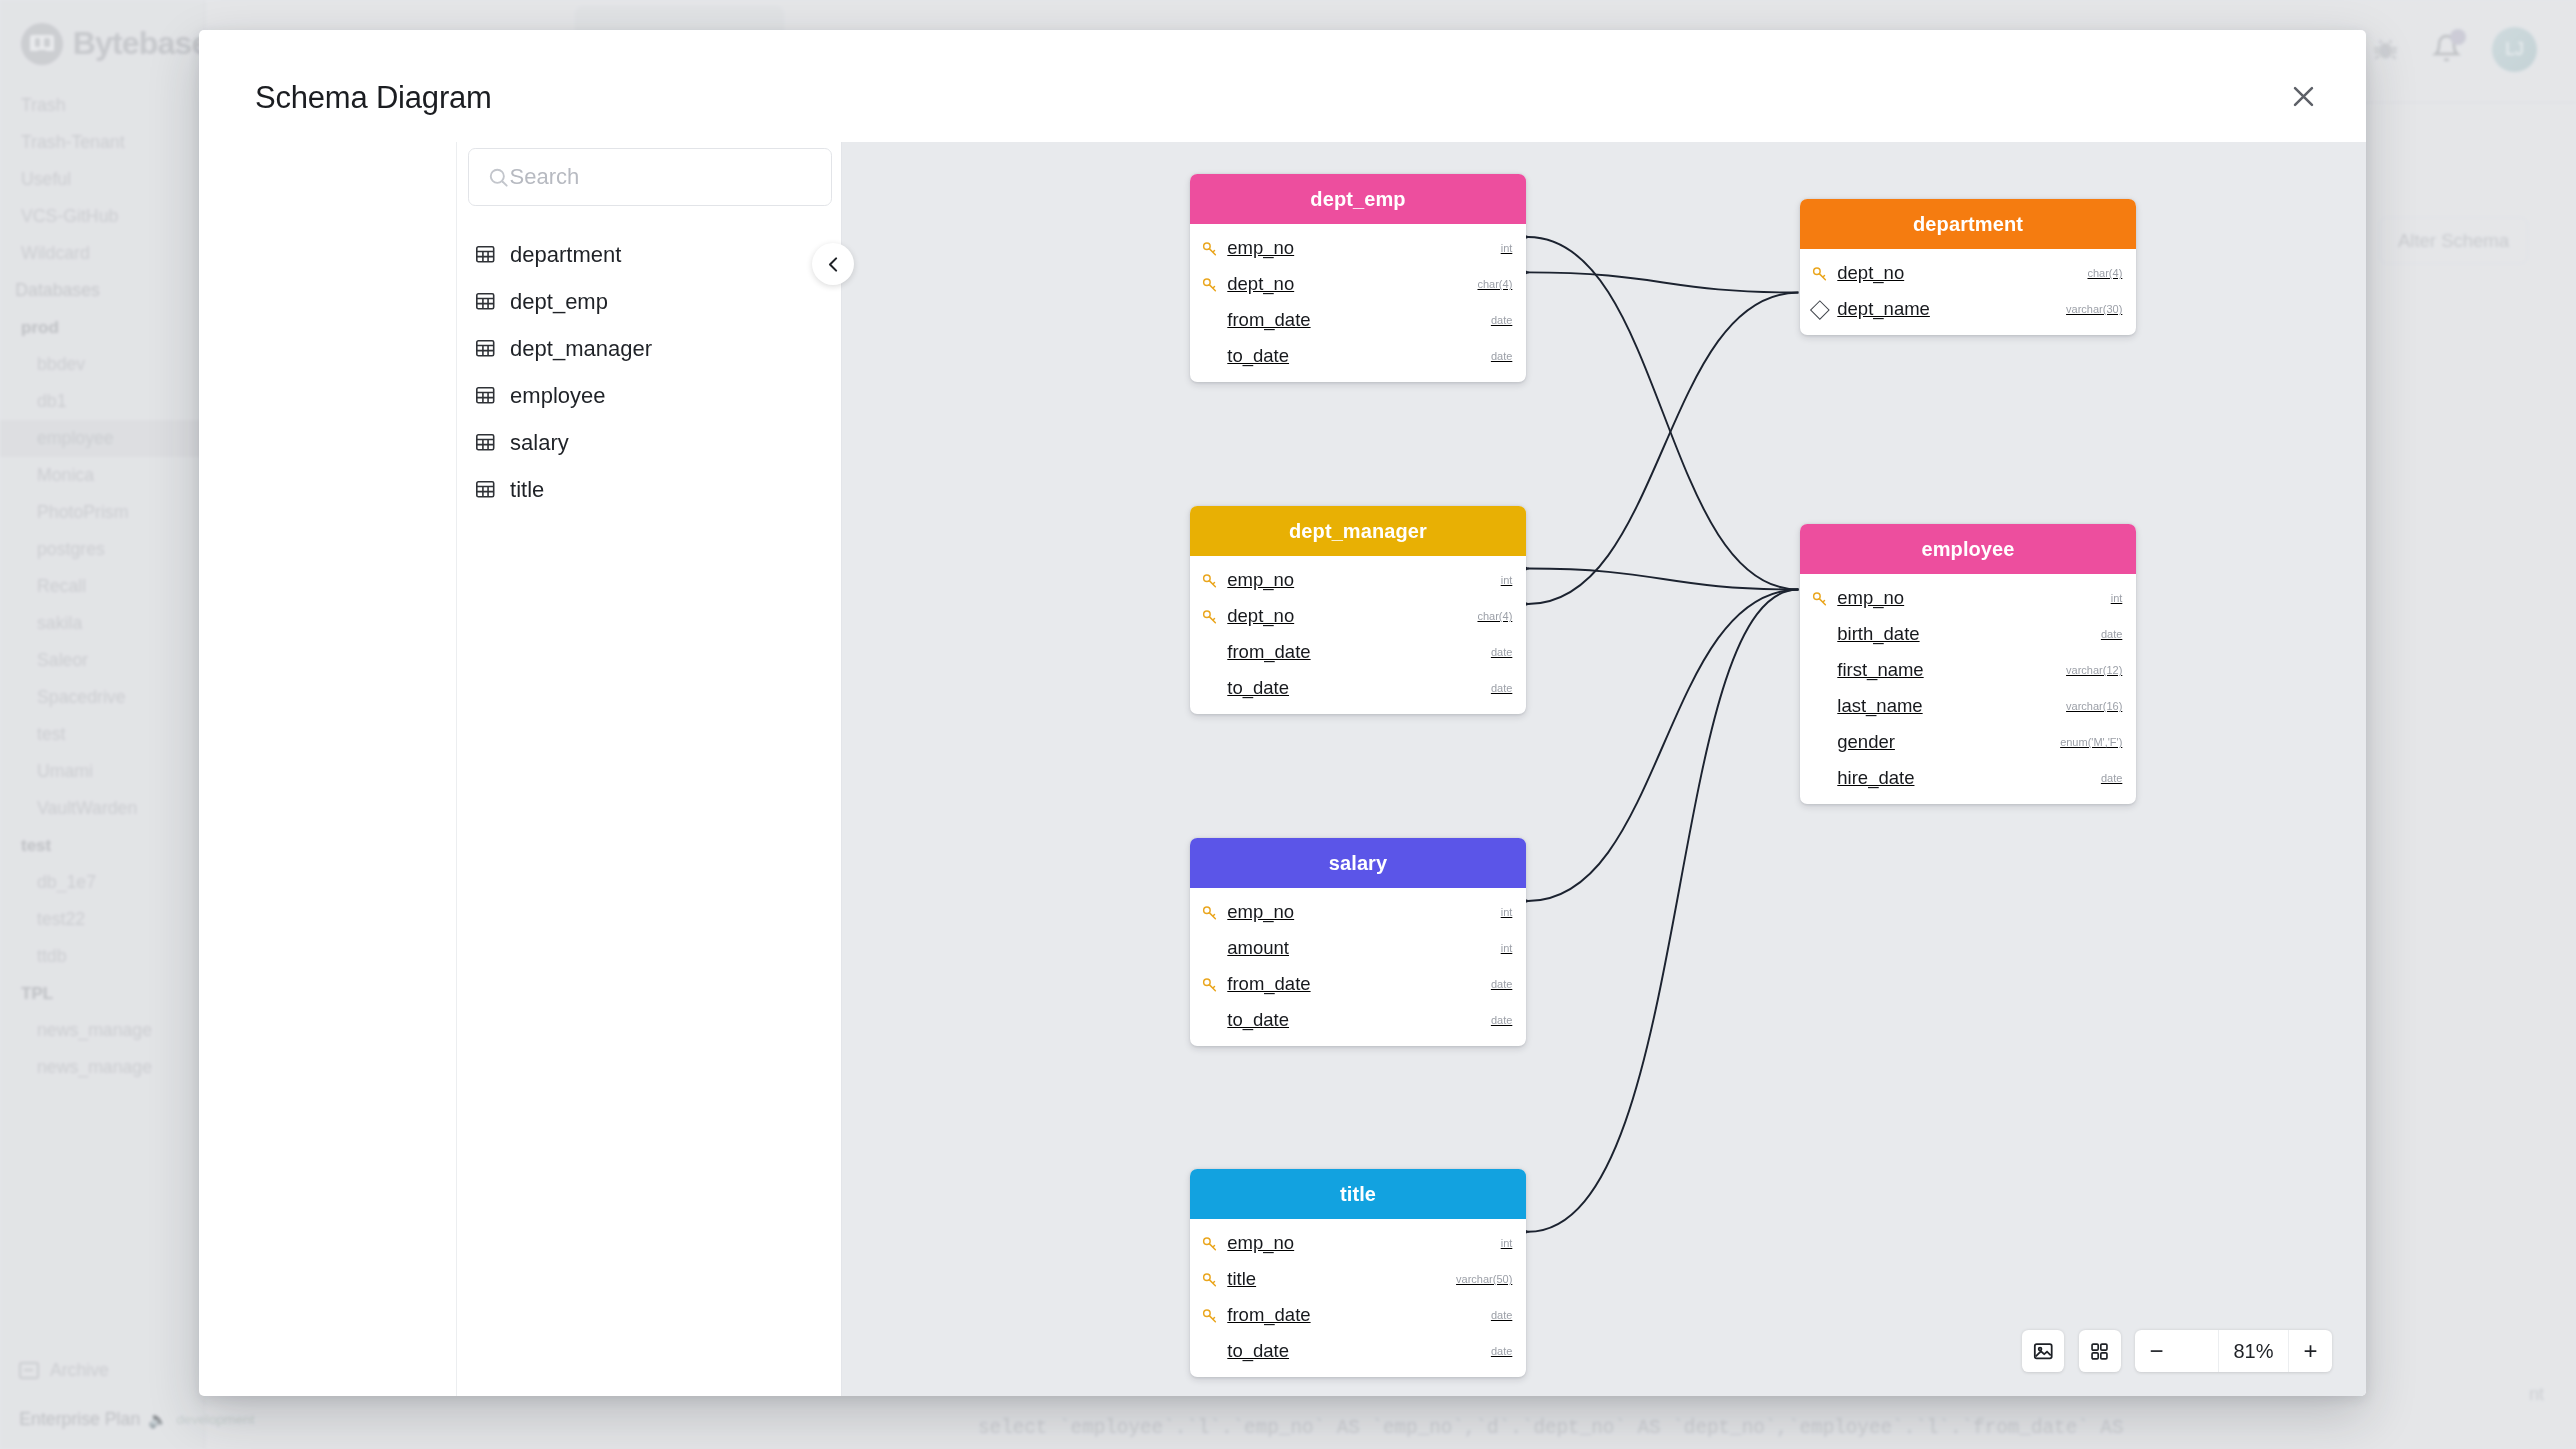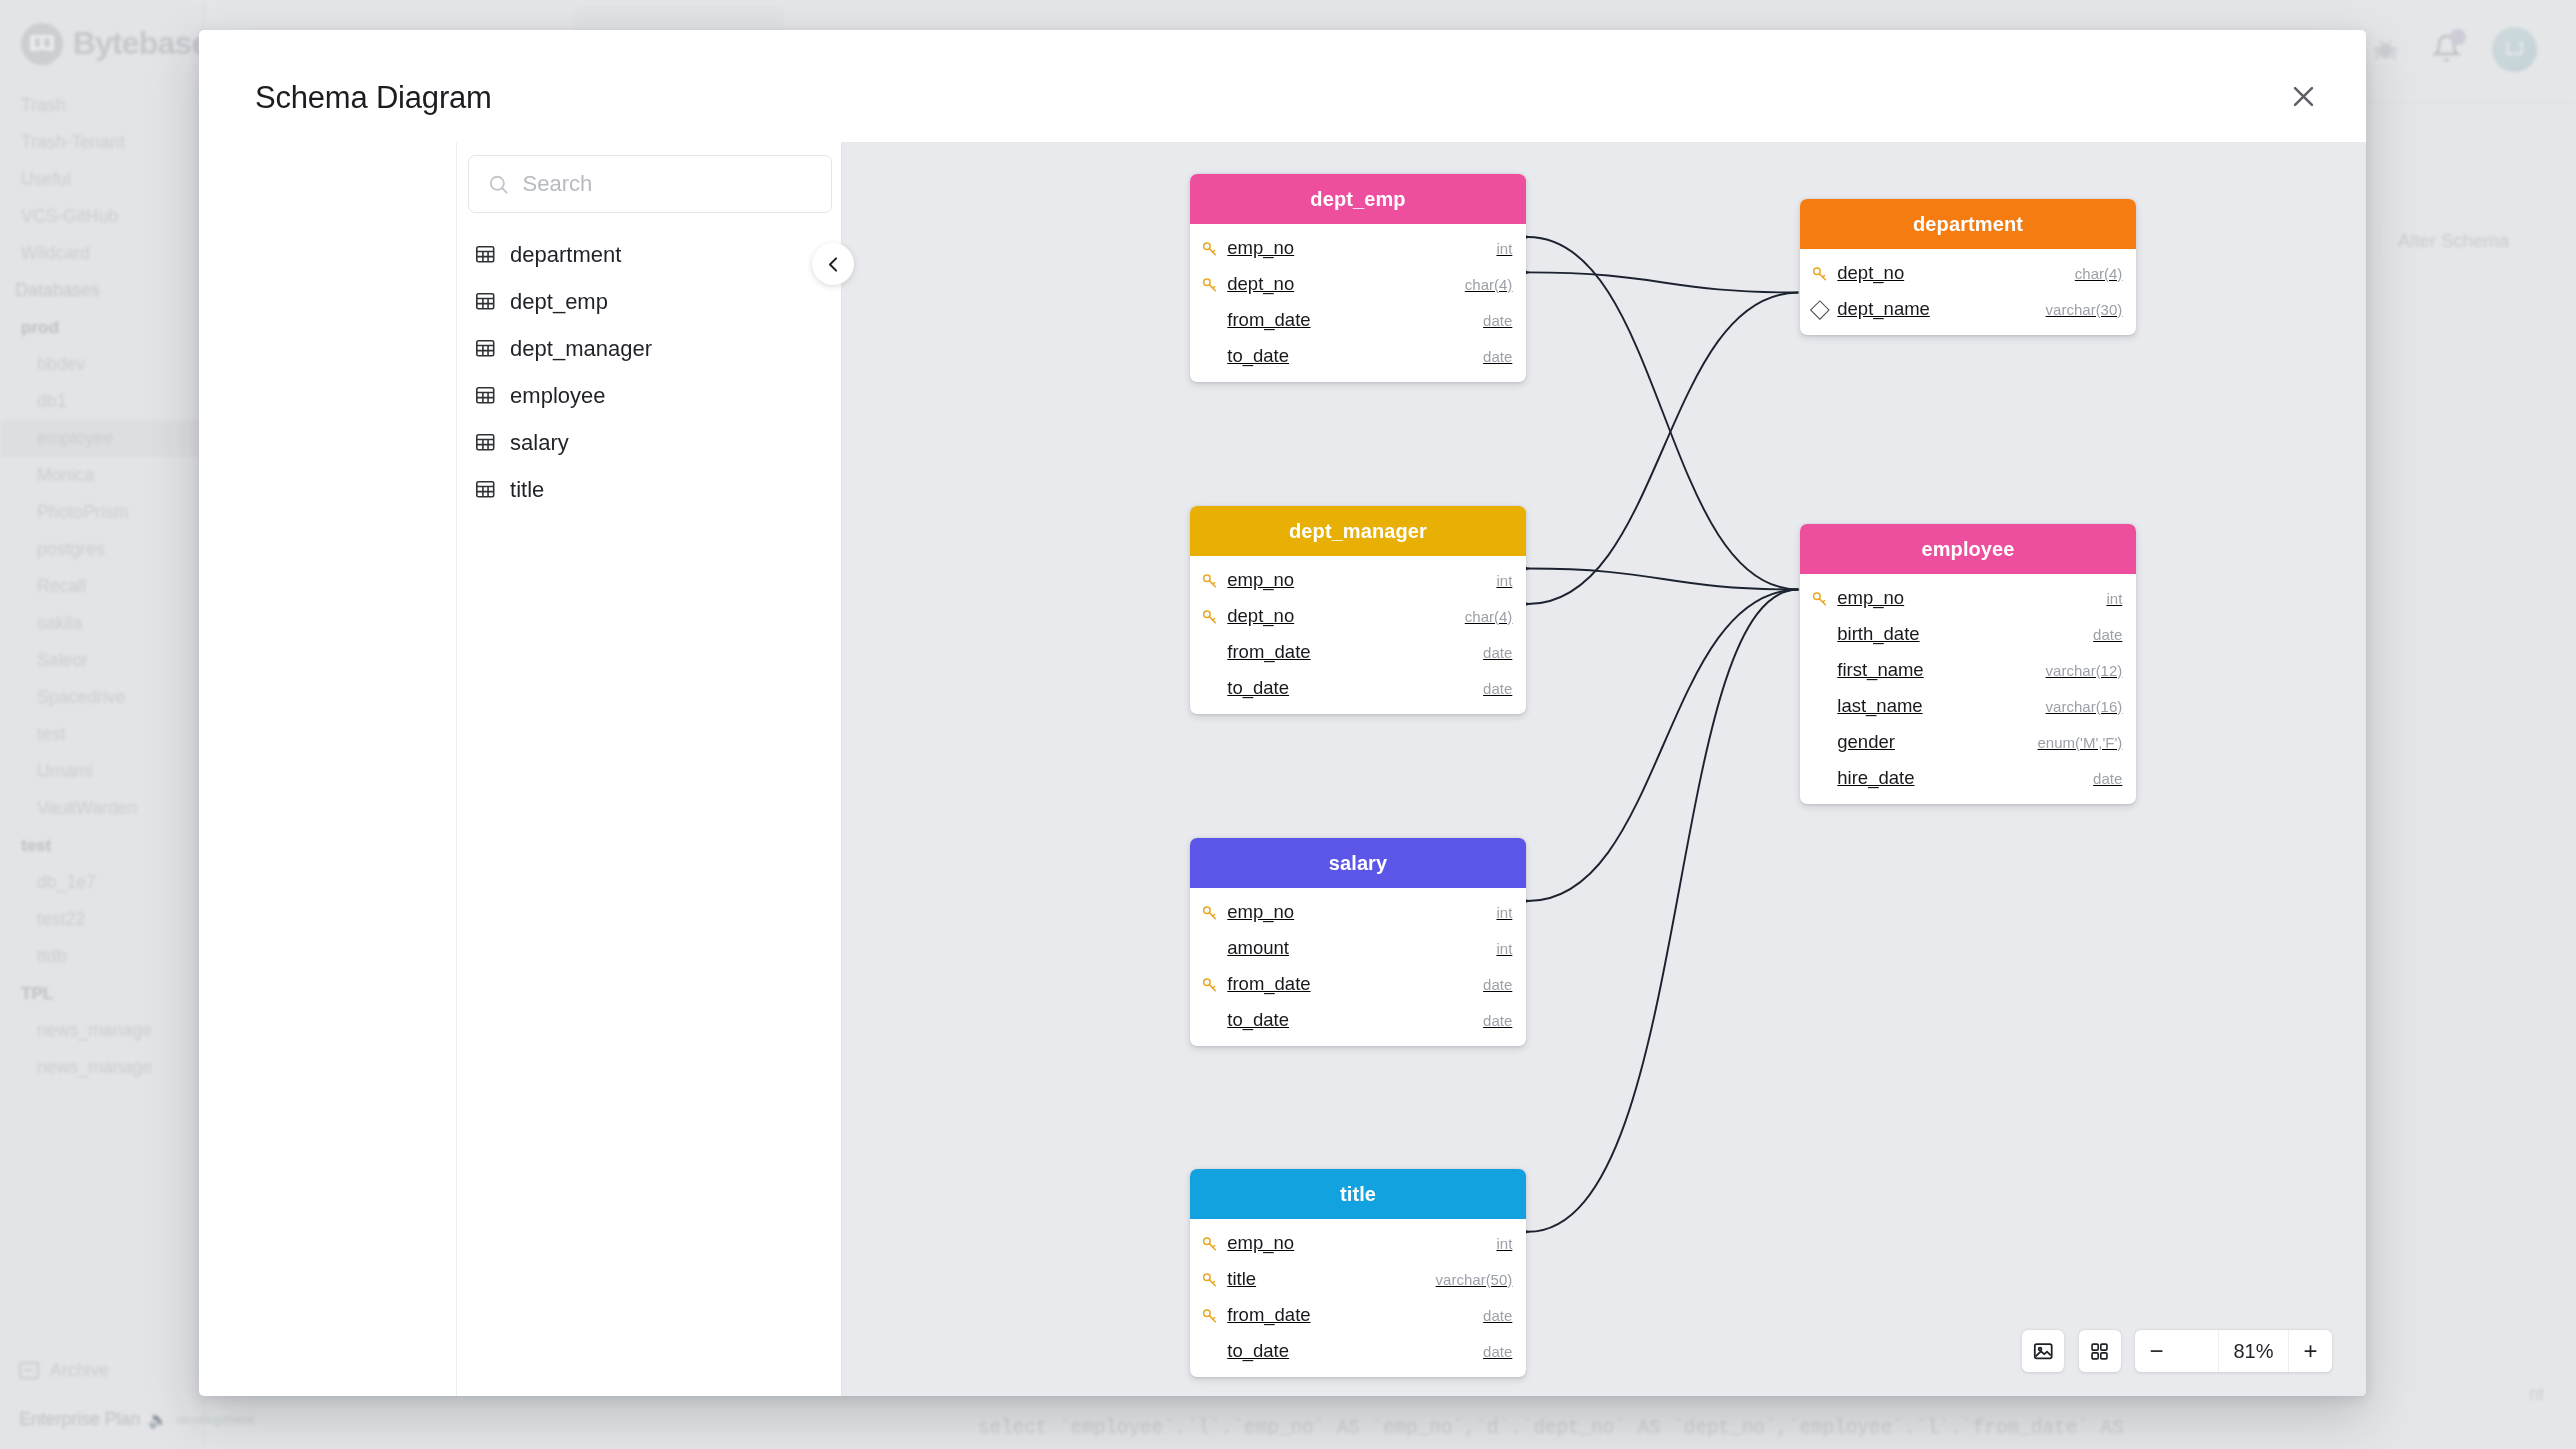--- a/index.html
+++ b/index.html
@@ -113,23 +113,23 @@
     display: flex; align-items: center; justify-content: center; cursor: pointer;
     color: #5e6168;
   }
 
   
   .panel {
     position: absolute; left: 257px; top: 112px; width: 386px; height: 1254px;
     background: #ffffff; border-left: 0.8px solid #eceef0; border-right: 0.8px solid #e3e5e9;
   }
   .search-wrap {
-    position: absolute; left: 11.3px; top: 13px; width: 364px; height: 58px;
+    position: absolute; left: 11.3px; top: 6px; width: 364px; height: 58px;
     border: 0.8px solid #e2e4e8; border-radius: 7.2px;
-    display: flex; align-items: center; padding-left: 17.7px; gap: 13px;
+    display: flex; align-items: center; padding-left: 17.7px; 
     background: #fff;
   }
   .search-icon { width: 22.5px; height: 22.5px; color: #c3c6cc; flex: none; }
   .search-input {
     border: none; outline: none; font-size: 22px; color: #3a3d43;
     font-family: "Liberation Sans", sans-serif; width: 298px; background: transparent;
   }
   .search-input::placeholder { color: #b7bac1; }
   .tbl-list { position: absolute; left: 11.3px; top: 89px; width: 364px; }
   .tbl-item {
@@ -167,21 +167,21 @@
     color: #ffffff; font-size: 20px; font-weight: 700; letter-spacing: 0.1px;
   }
   .node-body { padding: 6.4px 0 8px 0; }
   .col-row {
     height: 36px; display: flex; align-items: center;
     padding: 0 13.7px 0 11.3px;
     text-decoration: underline;
   }
   .col-key { width: 26px; flex: none; display: flex; align-items: center; }
   .col-name { font-size: 18.5px; color: #17191d; flex: 1; }
-  .col-type { font-size: 15px; color: #9ca0a8; text-align: right; }
+  .col-type { font-size: 11px; color: #9ca0a8; text-align: right; }
   .keyicon { width: 17.7px; height: 17.7px; color: #eaa61e; }
   .diamond {
     width: 13.7px; height: 13.7px; border: 1.6px solid #41454c; transform: rotate(45deg);
     margin-left: 1.6px;
   }
 
   
   .toolbar {
     position: absolute; right: 34px; bottom: 24px;
     display: flex; align-items: center; gap: 14.5px; z-index: 9;

